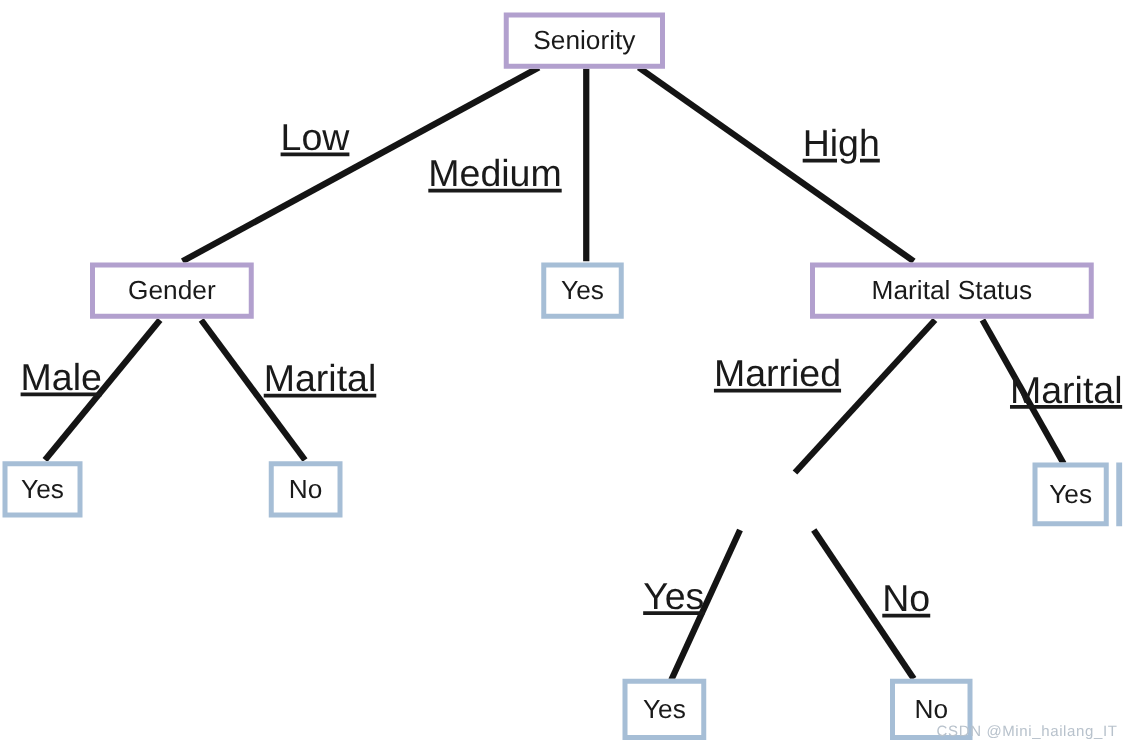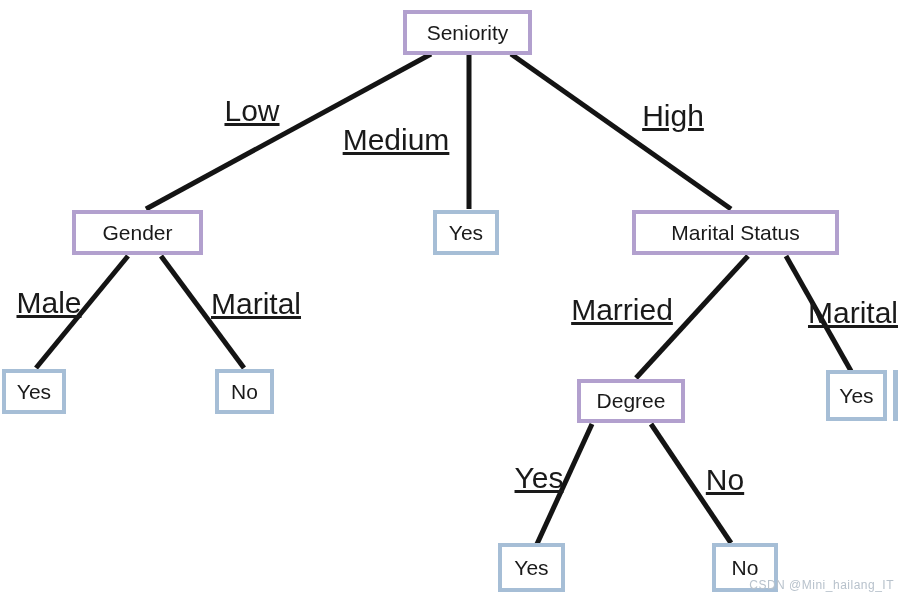--- a/index.html
+++ b/index.html
@@ -91,55 +91,52 @@
   </div>
 
   <div class="node decision" style="left:72px; top:210px; width:131px; height:45px;">
     <span>Gender</span>
   </div>
 
   <div class="node leaf" style="left:433px; top:210px; width:66px; height:45px;">
     <span>Yes</span>
   </div>
 
-  <div class="node decision" style="left:632px; top:210px; width:207px; height:45px;">
+  <div class="node decision" style="left:648px; top:210px; width:227px; height:45px;">
     <span>Marital Status</span>
   </div>
 
   <div class="node leaf" style="left:2px; top:369px; width:64px; height:45px;">
     <span>Yes</span>
   </div>
 
   <div class="node leaf" style="left:215px; top:369px; width:59px; height:45px;">
     <span>No</span>
   </div>
 
-  <div class="node decision" style="left:577px; top:379px; width:108px; height:44px;">
-    <span>Degree</span>
-  </div>
 
   <div class="node leaf" style="left:826px; top:370px; width:61px; height:51px;">
     <span>Yes</span>
   </div>
 
   <div class="node leaf" style="left:498px; top:543px; width:67px; height:49px;">
     <span>Yes</span>
   </div>
 
   <div class="node leaf" style="left:712px; top:543px; width:66px; height:49px;">
     <span>No</span>
   </div>
 
   <div class="clipped-box-edge" style="left:893px; top:370px; width:5px; height:51px;"></div>
 
   <div class="edge-label" style="left:252px; top:111px;">Low</div>
   <div class="edge-label" style="left:396px; top:140px;">Medium</div>
   <div class="edge-label" style="left:673px; top:116px;">High</div>
   <div class="edge-label" style="left:49px;  top:303px;">Male</div>
   <div class="edge-label" style="left:256px; top:304px;">Marital</div>
-  <div class="edge-label" style="left:622px; top:310px;">Married</div>
+  <div class="edge-label" style="left:622px; top:300px;">Married</div>
   <div class="edge-label" style="left:853px; top:313px;">Marital</div>
   <div class="edge-label" style="left:539px; top:478px;">Yes</div>
   <div class="edge-label" style="left:725px; top:480px;">No</div>
 
   <div class="watermark">CSDN @Mini_hailang_IT</div>
 
 </div>
 
 </body></html>

